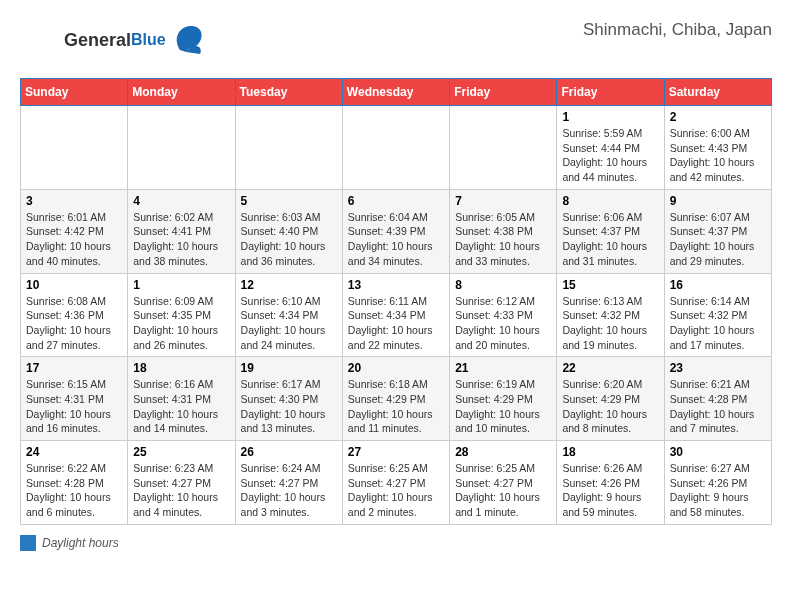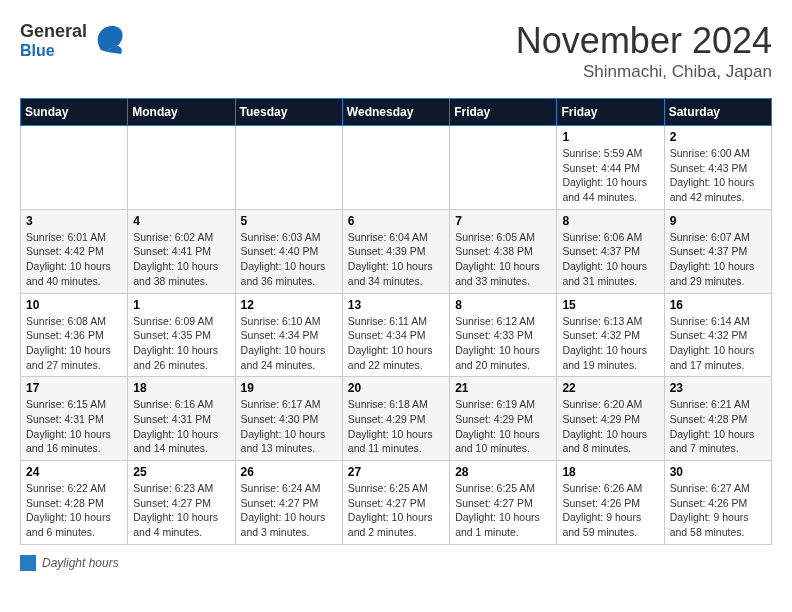--- a/index.html
+++ b/index.html
@@ -27,21 +27,21 @@
     .location {
       font-size: 17px;
       color: #555;
     }
     .calendar {
       width: 100%;
       border-collapse: collapse;
       font-size: 11px;
     }
     .calendar th {
-      background-color: #0f172a;
+      background-color: #ef4444;
       color: #fff;
       padding: 6px 4px;
       text-align: left;
       font-size: 12px;
       border: 1px solid #2a7abf;
     }
     .calendar td {
       border: 1px solid #ccc;
       padding: 4px 5px;
       vertical-align: top;
@@ -81,22 +81,23 @@
       display: inline-block;
       margin-right: 6px;
     }
     
     .logo-wrapper {
       display: flex;
       align-items: center;
     }
     .logo-left {
       display: flex;
-      flex-direction: column;
+      flex-direction: row;
       margin-right: 2px;
+      margin-left: 44px;
     }
     .general-text {
       font-size: 18px;
       font-weight: bold;
       color: #333;
       line-height: 1.1;
     }
     .blue-text {
       font-size: 16px;
       font-weight: bold;
@@ -114,21 +115,20 @@
       <span class="blue-text">Blue</span>
     </div>
     <div style="margin-left:4px;">
       <svg width="32" height="38" viewBox="0 0 32 38" fill="none" xmlns="http://www.w3.org/2000/svg">
         <path d="M8 30 C8 30, 2 22, 6 14 C10 6, 20 4, 26 8 C32 12, 30 22, 24 26 C20 28, 16 28, 14 32 Z" fill="#1a6bb5"></path>
         <path d="M14 32 C14 32, 18 26, 24 26 C28 26, 30 30, 28 34 Z" fill="#1a6bb5"></path>
       </svg>
     </div>
   </div>
   <div class="title-area">
-    <div class="month-title">November 2024</div>
     <div class="location">Shinmachi, Chiba, Japan</div>
   </div>
 </div>
 
 <table class="calendar">
   <thead>
     <tr>
       <th>Sunday</th>
       <th>Monday</th>
       <th>Tuesday</th>

